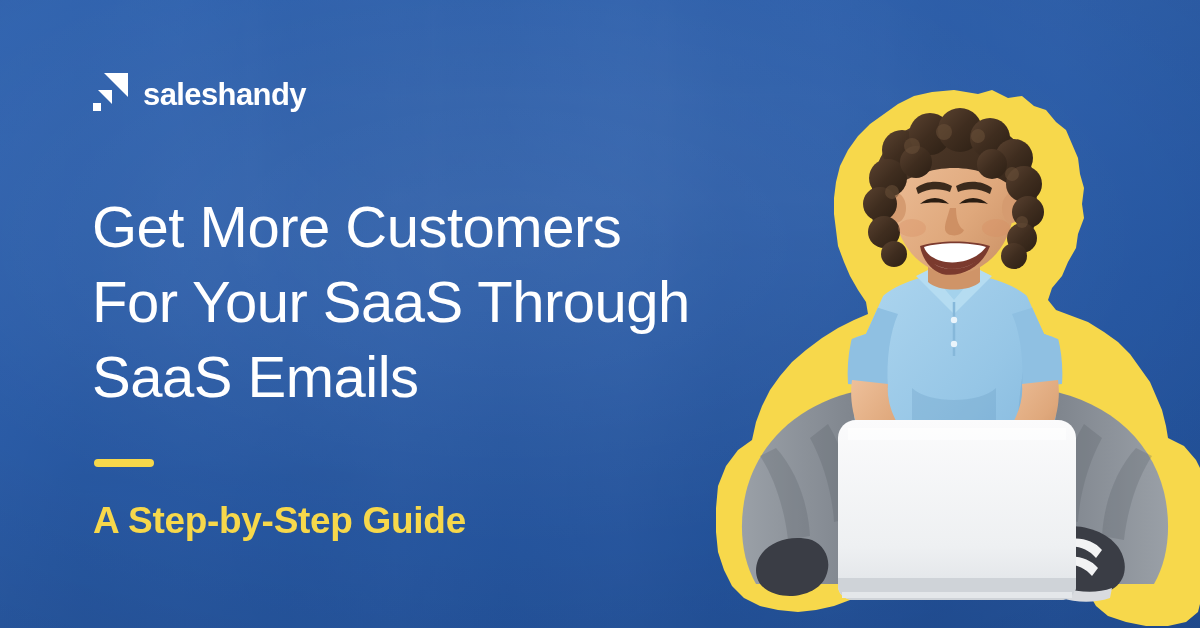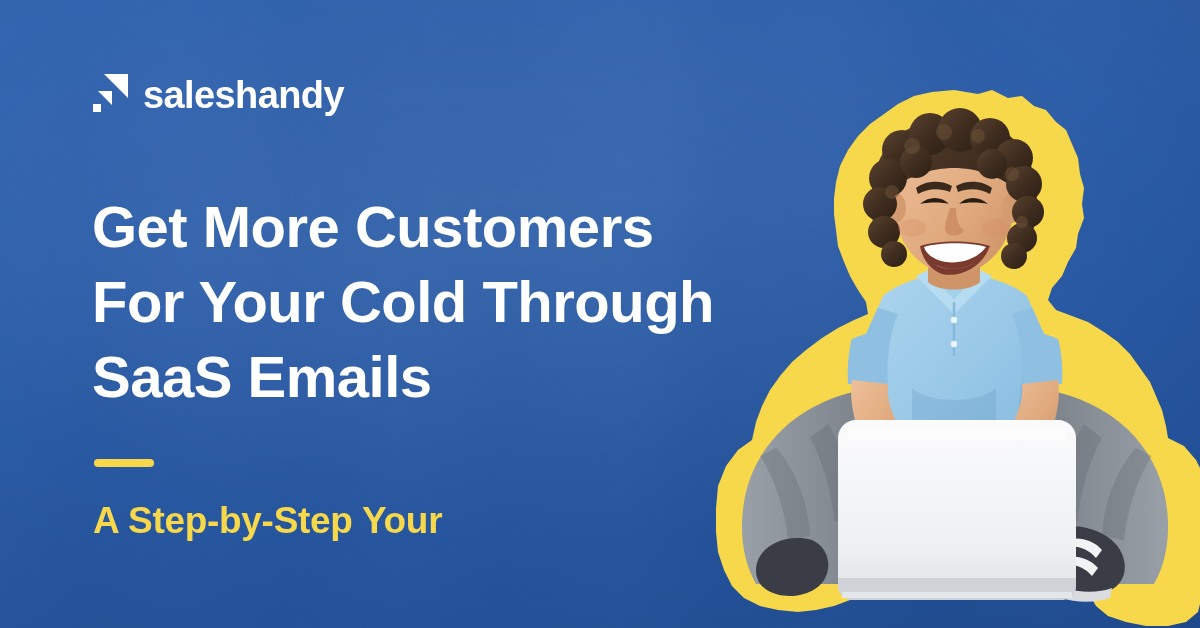--- a/index.html
+++ b/index.html
@@ -87,39 +87,39 @@
 
   
   .logo{
     position:absolute;left:92px;top:70px;
     display:flex;align-items:center;gap:13px;
     z-index:20;
   }
   .logo-mark{width:38px;height:42px;display:block;}
   .logo-word{
     color:#ffffff;
-    font-size:38px;
+    font-size:31px;
     font-weight:700;
     letter-spacing:-0.6px;
     line-height:1;
     font-family:"Liberation Sans", sans-serif;
     margin-top:6px;
   }
 
   
   .headline{
     position:absolute;left:92px;top:168px;
     z-index:20;
     width:730px;
   }
   .headline-line{
     display:block;
     color:#ffffff;
     font-family:"Liberation Sans", sans-serif;
-    font-weight:700;
+    font-weight:400;
     font-size:58px;
     line-height:75px;
     letter-spacing:-0.5px;
     white-space:nowrap;
     transform:scaleX(1.0);
     transform-origin:left center;
   }
 
   
   .divider{
@@ -362,21 +362,21 @@
     <svg class="logo-mark" viewBox="0 0 38 42" aria-hidden="true">
       <path fill="#ffffff" d="M12 3 L36 3 L36 27 Z"></path>
       <path fill="#ffffff" d="M6 20 L20 20 L20 34 Z"></path>
       <path fill="#ffffff" d="M1 33 L9 33 L9 41 L1 41 Z"></path>
     </svg>
     <span class="logo-word">saleshandy</span>
   </div>
 
   <h1 class="headline">
     <span class="headline-line">Get More Customers</span>
-    <span class="headline-line">For Your Cold Through</span>
+    <span class="headline-line">For Your SaaS Through</span>
     <span class="headline-line">SaaS Emails</span>
   </h1>
 
   <div class="divider"></div>
 
-  <div class="subtitle">A Step-by-Step Your</div>
+  <div class="subtitle">A Step-by-Step Guide</div>
 
 </div>
 
 </body></html>

